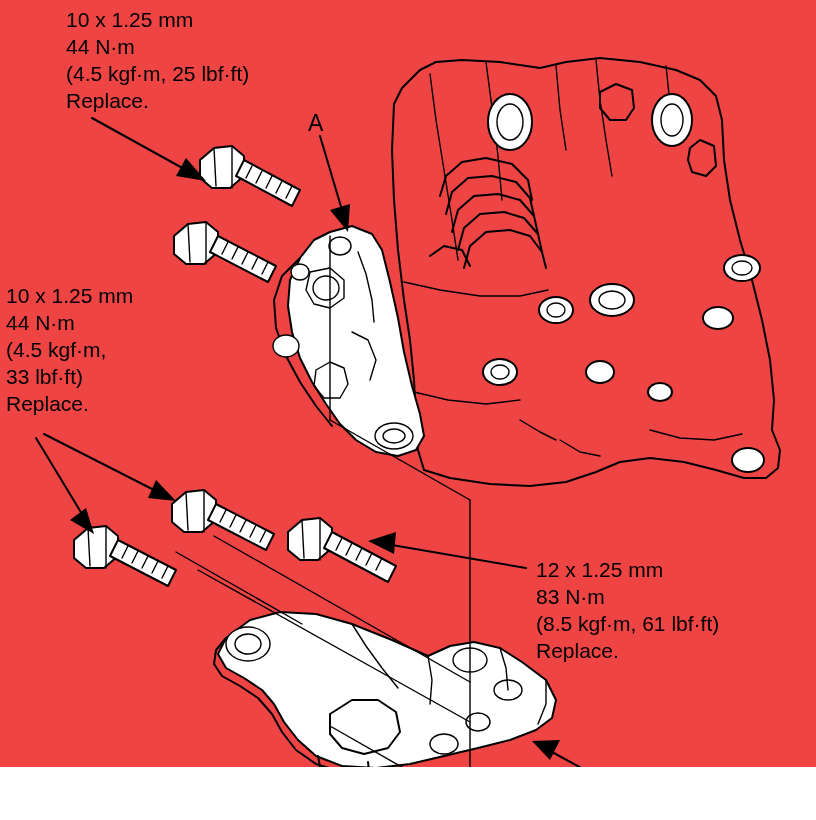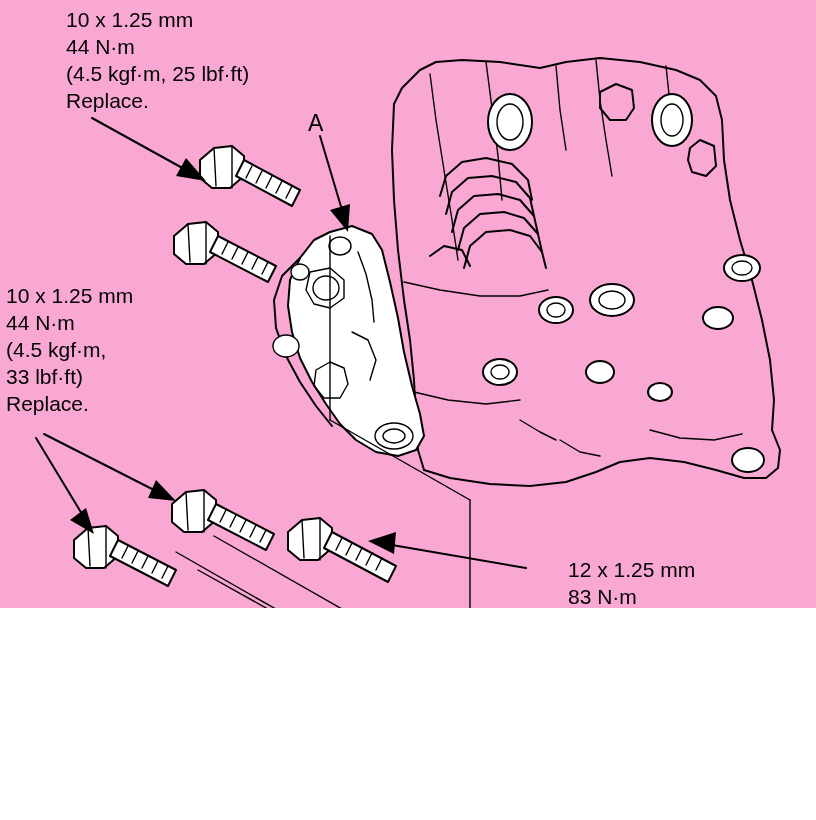--- a/index.html
+++ b/index.html
@@ -3,42 +3,42 @@
 <meta charset="utf-8">
 <style>
   html, body {
     margin: 0;
     padding: 0;
     background: #ffffff;
   }
   #root {
     position: relative;
     width: 816px;
-    height: 608px;
-    background: #f9a8d4;
+    height: 767px;
+    background: #ef4444;
     overflow: hidden;
     font-family: "Liberation Sans", sans-serif;
   }
   .callout {
     position: absolute;
     font-family: "Liberation Sans", sans-serif;
     font-size: 21px;
     line-height: 27px;
     color: #000000;
     white-space: pre;
   }
   .label-letter {
     position: absolute;
     font-family: "Liberation Sans", sans-serif;
     font-size: 23px;
     color: #000000;
   }
   #spec-top-left { left: 66px; top: 6px; }
   #spec-mid-left { left: 6px; top: 282px; }
-  #spec-right    { left: 568px; top: 556px; }
+  #spec-right    { left: 536px; top: 556px; }
   #label-a { left: 308px; top: 110px; }
   #label-b { left: 600px; top: 772px; }
   svg.art {
     position: absolute;
     left: 0;
     top: 0;
     width: 816px;
     height: 820px;
   }
   .ln { fill: none; stroke: #000000; stroke-width: 2; stroke-linecap: round; stroke-linejoin: round; }

